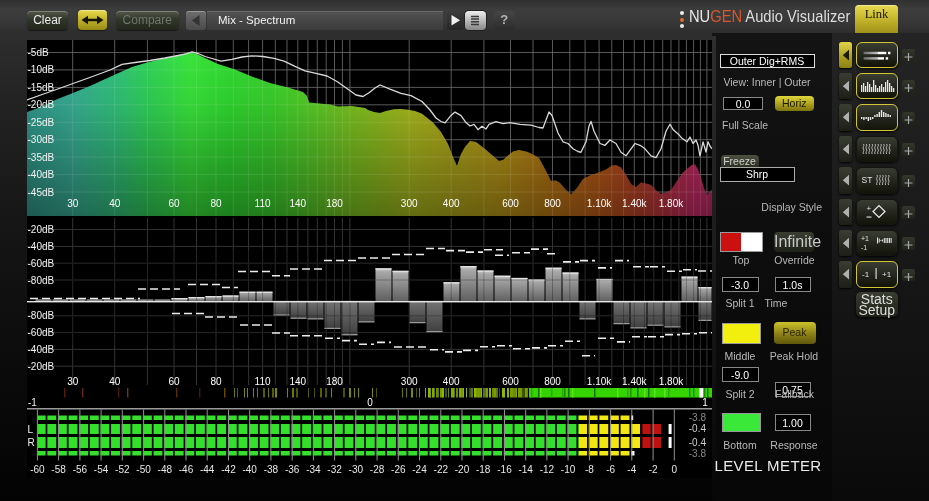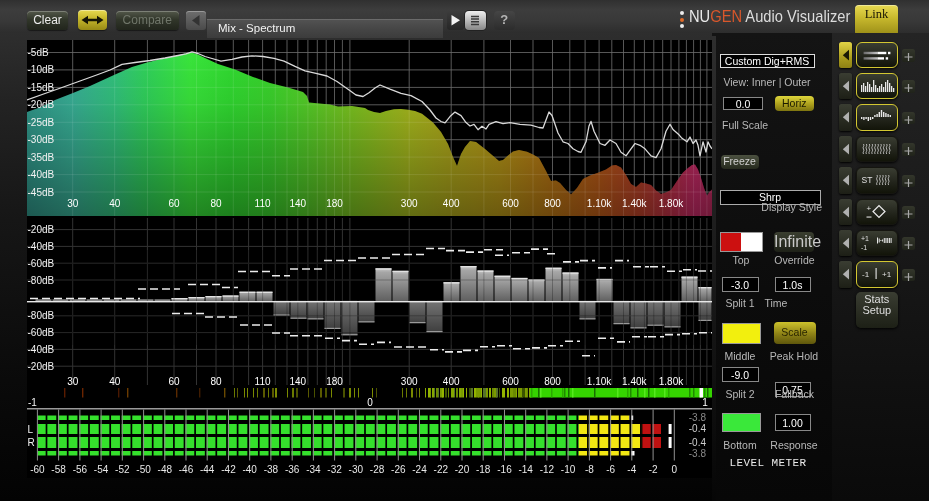--- a/index.html
+++ b/index.html
@@ -25,21 +25,21 @@
     <svg width="29" height="20" viewBox="0 0 29 20">
           <path d="M3.5 10 L10 5.8 V8.8 H19 V5.8 L25.5 10 L19 14.2 V11.2 H10 V14.2 Z" fill="#151505"></path>
         </svg>
   </div>
   <div class="btn dkbtn" style="left:116px;top:10.5px;width:62.5px;height:19.5px;color:#70766a;font-size:12px;line-height:19px;">Compare</div>
   <div class="btn" style="left:185.5px;top:10.5px;width:20.5px;height:19.5px;border-radius:3px;background:linear-gradient(180deg,#6e6e6e,#4a4a4a);box-shadow:inset 0 1px 0 rgba(255,255,255,.3);">
     <svg width="20" height="19" viewBox="0 0 20 19">
           <path d="M13.5 4 L6 9.5 L13.5 15 Z" fill="#333333"></path>
         </svg>
   </div>
-  <div style="position:absolute;left:207px;top:10.5px;width:236px;height:19.5px;background:linear-gradient(180deg,#535353,#454545 55%,#3c3c3c);box-shadow:inset 0 1px 0 rgba(255,255,255,.14);margin-top:8px;">
+  <div style="position:absolute;left:207px;top:10.5px;width:236px;height:19.5px;background:linear-gradient(180deg,#535353,#454545 55%,#3c3c3c);box-shadow:inset 0 1px 0 rgba(255,255,255,.14);">
     <div style="position:absolute;left:11px;top:0;line-height:19.5px;color:#f2f2f2;font-size:11.5px;">Mix - Spectrum</div>
   </div>
   <div class="btn" style="left:446.5px;top:11px;width:17px;height:18.5px;border-radius:3px;background:linear-gradient(180deg,#3c3c3c,#262626);">
     <svg width="17" height="18" viewBox="0 0 17 18">
           <path d="M4.5 4 L13 9.2 L4.5 14.5 Z" fill="#f2f2f2"></path>
         </svg>
   </div>
   <div class="btn" style="left:465px;top:11px;width:20.5px;height:18.5px;background:linear-gradient(180deg,#efefef,#b0b0b0 60%,#878787);box-shadow:0 0 0 1px #222;">
     <svg width="20" height="18" viewBox="0 0 20 18">
           <path d="M6 5.4H14 M6 8.1H14 M6 10.8H14 M6 13.5H14" stroke="#3a3a3a" stroke-width="1.5"></path>
@@ -378,49 +378,49 @@
       <text x="0.5" y="392.5" class="lab">L</text>
       <text x="0.5" y="405.5" class="lab">R</text>
       <text x="679" y="380.5" class="vlab d">-3.8</text>
       <text x="679" y="392" class="vlab">-0.4</text>
       <text x="679" y="405.5" class="vlab">-0.4</text>
       <text x="679" y="416.5" class="vlab d">-3.8</text>
     </svg>
 
 <div style="position:absolute;left:712px;top:33px;width:120px;height:468px;background:linear-gradient(180deg,#141414,#0c0c0c 55%,#070707);"></div>
 <div style="position:absolute;left:712px;top:36px;width:3.5px;height:465px;background:linear-gradient(180deg,#2e2e2e,#1c1c1c 45%,#0e0e0e 80%,#060606);"></div>
-<div class="box" style="left:719.5px;top:53.5px;width:95px;height:14px;line-height:13px;border-color:#ddd;">Custom Dig+RMS</div>
+<div class="box" style="left:719.5px;top:53.5px;width:95px;height:14px;line-height:13px;border-color:#ddd;">Outer Dig+RMS</div>
 <div class="rp" style="left:712px;top:76px;width:110px;">View: Inner | Outer</div>
 <div class="box" style="left:723px;top:96.5px;width:40px;height:13.5px;line-height:12.5px;border-color:#888;">0.0</div>
 <div class="sbtn" style="left:775px;top:96px;width:38.5px;height:14.5px;background:linear-gradient(180deg,#ded63c,#ac9f1c 55%,#7d7410);color:#1a1a00;font-size:10.5px;line-height:14px;">Horiz</div>
 <div class="rp" style="left:712px;top:118.5px;width:110px;text-align:left;padding-left:10px;">Full Scale</div>
 <div class="sbtn" style="left:720.5px;top:155px;width:38px;height:14px;background:linear-gradient(180deg,#4c5140,#262a1e);color:#cfcfcf;font-size:10.5px;line-height:13.5px;">Freeze</div>
-<div class="box" style="left:719.5px;top:190px;width:101px;height:14.5px;line-height:13.5px;border-color:#aaa;">Shrp</div>
+<div class="box" style="left:719.5px;top:167px;width:75px;height:14.5px;line-height:13.5px;border-color:#aaa;">Shrp</div>
 <div class="rp" style="left:712px;top:200.5px;width:110px;text-align:right;">Display Style</div>
 <div style="position:absolute;left:719.5px;top:231.5px;width:43px;height:20px;border:1px solid #999;box-sizing:border-box;background:linear-gradient(90deg,#cc1010 0,#cc1010 50%,#ffffff 50%,#ffffff 100%);"></div>
 <div class="sbtn" style="left:774px;top:231.5px;width:40px;height:20px;background:linear-gradient(180deg,#3a3e30,#1e2118);color:#c8c8c8;font-size:16px;line-height:19px;">Infinite</div>
 <div class="rp" style="left:719px;top:253.5px;width:44px;">Top</div>
 <div class="rp" style="left:767px;top:253.5px;width:55px;">Override</div>
 <div class="box" style="left:721.5px;top:277px;width:37px;height:15px;line-height:14px;border-color:#888;">-3.0</div>
 <div class="box" style="left:774.5px;top:277px;width:36px;height:15px;line-height:14px;border-color:#888;">1.0s</div>
 <div class="rp" style="left:716px;top:297px;width:48px;">Split 1</div>
 <div class="rp" style="left:752px;top:297px;width:48px;">Time</div>
 <div style="position:absolute;left:721.5px;top:322.5px;width:39px;height:21px;border:1px solid #999;box-sizing:border-box;background:#f2ef0e;"></div>
-<div class="sbtn" style="left:773.5px;top:322px;width:42px;height:22px;background:linear-gradient(180deg,#cdc22c,#8d8116 55%,#5f570c);color:#2a2600;font-size:10.5px;line-height:21px;">Scale</div>
+<div class="sbtn" style="left:773.5px;top:322px;width:42px;height:22px;background:linear-gradient(180deg,#cdc22c,#8d8116 55%,#5f570c);color:#2a2600;font-size:10.5px;line-height:21px;">Peak</div>
 <div class="rp" style="left:716px;top:349.5px;width:48px;">Middle</div>
 <div class="rp" style="left:765px;top:349.5px;width:58px;">Peak Hold</div>
 <div class="box" style="left:721.5px;top:367px;width:37px;height:15px;line-height:14px;border-color:#888;">-9.0</div>
 <div class="box" style="left:774.5px;top:382px;width:36px;height:15px;line-height:14px;border-color:#888;">0.75</div>
 <div class="rp" style="left:716px;top:387.5px;width:48px;">Split 2</div>
 <div class="rp" style="left:767px;top:387.5px;width:55px;">Fallback</div>
 <div style="position:absolute;left:721.5px;top:412.5px;width:39px;height:19px;border:1px solid #999;box-sizing:border-box;background:#3ae83a;"></div>
 <div class="box" style="left:774.5px;top:413.5px;width:36px;height:17.5px;line-height:16.5px;border-color:#888;">1.00</div>
 <div class="rp" style="left:716px;top:438.5px;width:48px;">Bottom</div>
 <div class="rp" style="left:765px;top:438.5px;width:58px;">Response</div>
-<div class="rp" style="left:712px;top:457px;width:112px;color:#eaeaea;font-size:11px;letter-spacing:0.4px;font-family:Liberation Mono, monospace;">LEVEL METER</div>
+<div class="rp" style="left:712px;top:457px;width:112px;color:#eaeaea;font-size:15px;letter-spacing:0.4px;">LEVEL METER</div>
 <div style="position:absolute;left:832px;top:33px;width:97px;height:468px;background:linear-gradient(180deg,#242424,#1a1a1a 40%,#101010 75%,#0a0a0a);"></div>
     <div style="position:absolute;left:839.4px;top:41.5px;width:13px;height:26.5px;background:linear-gradient(180deg,#e2d446,#ab9d1d 60%,#8d8014);border-radius:2.5px;box-shadow:0 1px 2px #000;"><svg width="13" height="26">
         <path d="M10 7.8 L3.8 13.2 L10 18.6 Z" fill="#1a1a05"></path>
       </svg></div>
     <div style="position:absolute;left:856px;top:41.5px;width:41.5px;height:26.5px;box-sizing:border-box;background:linear-gradient(180deg,#3a3d32,#23251c 55%,#121409);border:1.6px solid #d3c731;border-radius:6px;box-shadow:0 1px 3px #000;"><svg width="38" height="23" viewBox="0 0 38 23">
         <defs>
           <linearGradient id="ig" x1="0" y1="0" x2="1" y2="0">
             <stop offset="0" stop-color="#6a6a6a"></stop>
             <stop offset="1" stop-color="#c2c2c2"></stop>
           </linearGradient>
@@ -548,13 +548,13 @@
         <path d="M10 7.8 L3.8 13.2 L10 18.6 Z" fill="#b0b0b0"></path>
       </svg></div>
     <div style="position:absolute;left:856px;top:261.3px;width:41.5px;height:26.5px;box-sizing:border-box;background:linear-gradient(180deg,#3a3d32,#23251c 55%,#121409);border:1.6px solid #d3c731;border-radius:6px;box-shadow:0 1px 3px #000;"><svg width="38" height="23" viewBox="0 0 38 23">
         <text x="5" y="14.5" font-size="8" fill="#e0e0e0">-1</text>
         <rect x="18.5" y="6" width="1.2" height="11" fill="#d8d8d8"></rect>
         <text x="25" y="14.5" font-size="8" fill="#e0e0e0">+1</text>
       </svg></div>
     <div style="position:absolute;left:901.8px;top:268.8px;width:13.5px;height:12.5px;background:linear-gradient(180deg,#33362b,#20231a);border-radius:2.5px;"><svg width="13" height="12">
         <path d="M2.5 6H10.5 M6.5 2V10" stroke="#a8a8a8" stroke-width="1.2"></path>
       </svg></div>
-    <div style="position:absolute;left:856px;top:291.5px;width:41.5px;height:36px;background:linear-gradient(180deg,#3a3d32,#1d2016);border-radius:5px;color:#dedede;font-size:11px;line-height:10.5px;text-align:center;padding-top:2.5px;box-sizing:border-box;box-shadow:0 1px 3px #000;">Stats<br>Setup</div>
+    <div style="position:absolute;left:856px;top:291.5px;width:41.5px;height:25px;background:linear-gradient(180deg,#3a3d32,#1d2016);border-radius:5px;color:#dedede;font-size:14px;line-height:10.5px;text-align:center;padding-top:2.5px;box-sizing:border-box;box-shadow:0 1px 3px #000;">Stats<br>Setup</div>
 </div>
 </body></html>

